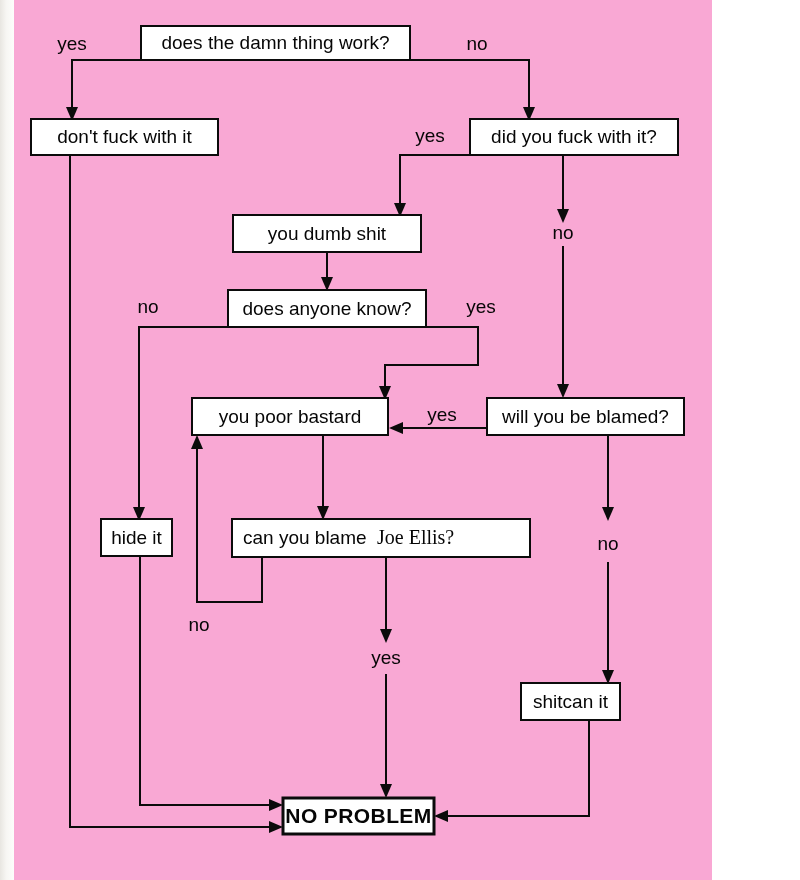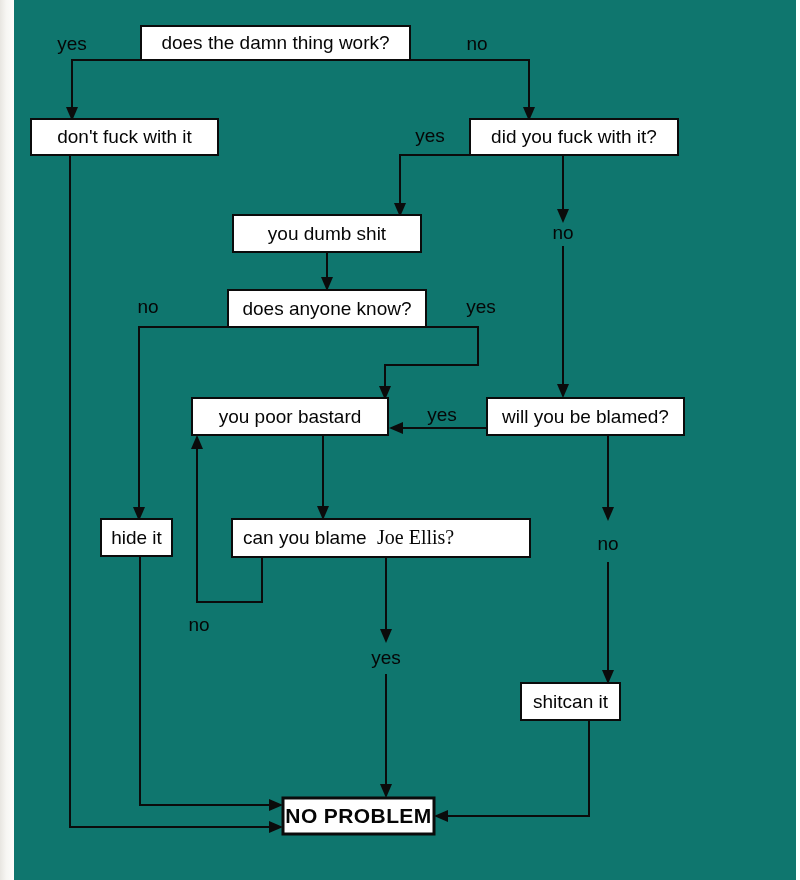--- a/index.html
+++ b/index.html
@@ -3,23 +3,23 @@
 <meta charset="utf-8">
 <title>Flowchart</title>
 <style>
   html, body {
     margin: 0;
     padding: 0;
     background: #ffffff;
   }
   #page {
     position: relative;
-    width: 796px;
+    width: 712px;
     height: 880px;
-    background: #0f766e;
+    background: #f9a8d4;
     overflow: hidden;
     font-family: "Liberation Sans", sans-serif;
   }
   
   #page::before {
     content: "";
     position: absolute;
     left: 0; top: 0;
     width: 14px; height: 100%;
     background: linear-gradient(to right, #e8e6e1 0%, #f7f6f3 45%, #fdfdfb 100%);

